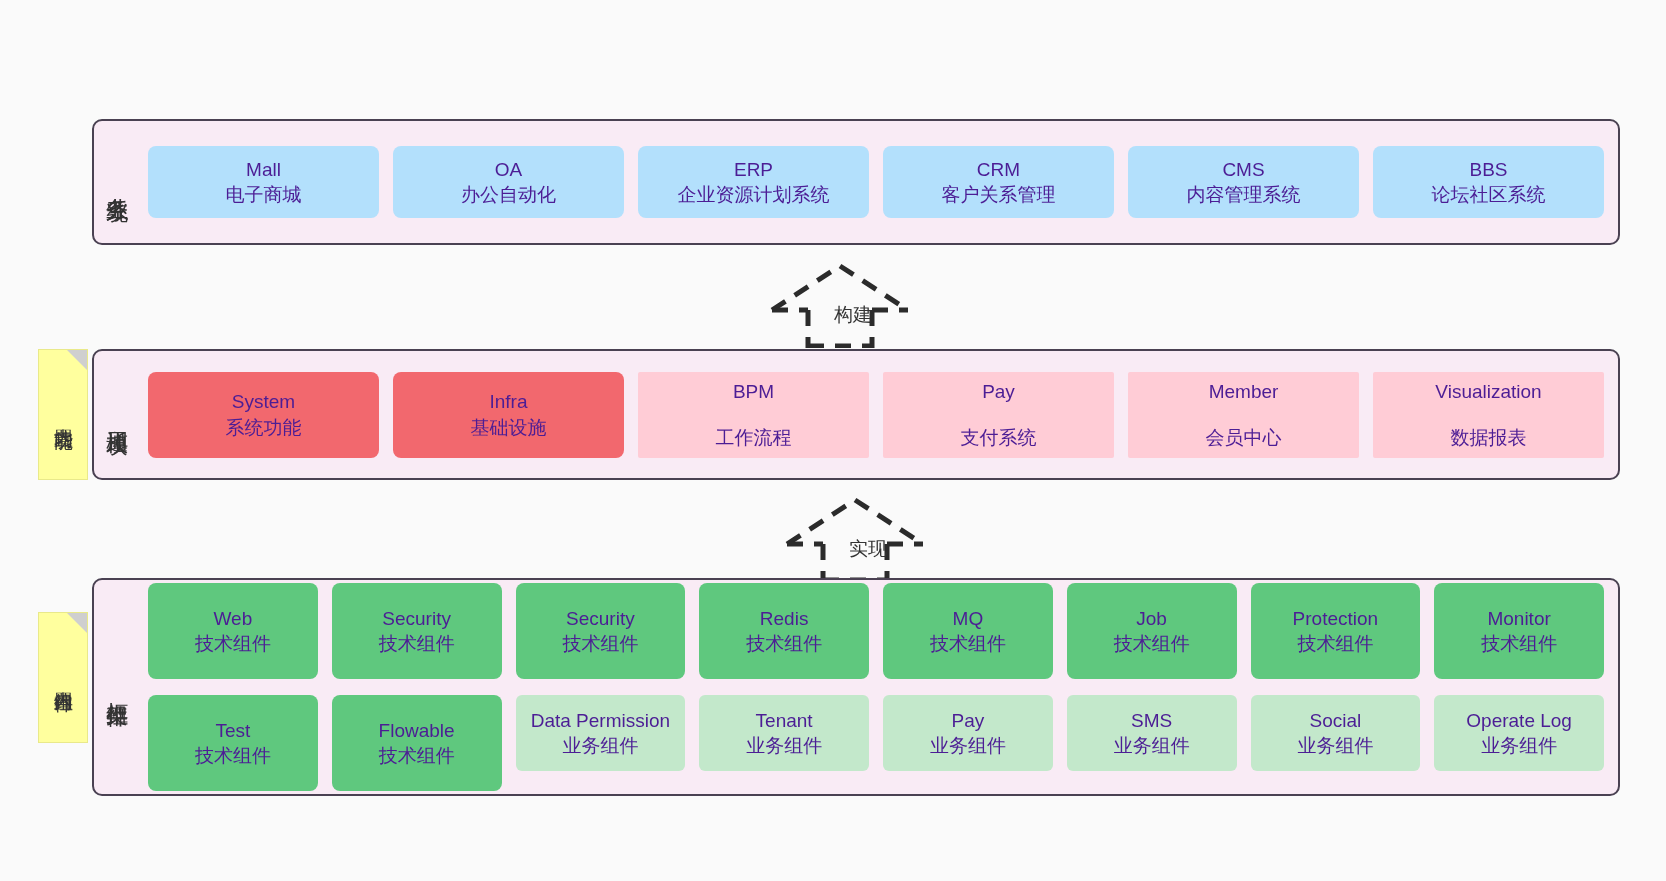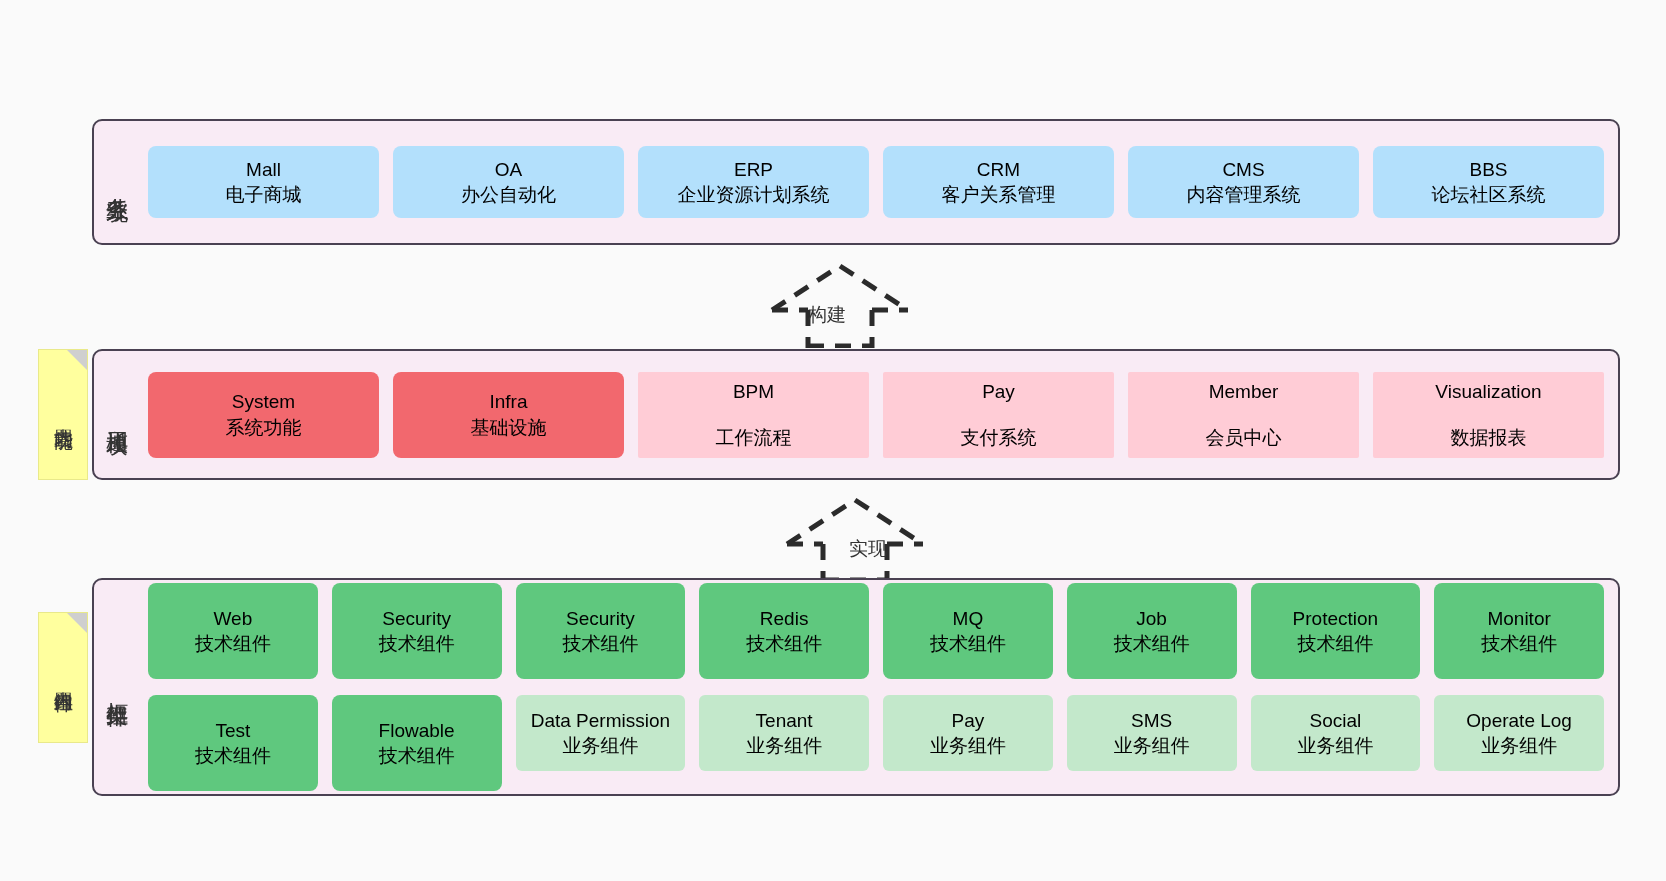--- a/index.html
+++ b/index.html
@@ -67,21 +67,21 @@
   .cell {
     flex: 1 1 0;
     min-width: 0;
     display: flex;
     flex-direction: column;
     align-items: center;
     justify-content: center;
     text-align: center;
     font-size: 19px;
     line-height: 1.32;
-    color: #000000;
+    color: #4c1d95;
     box-sizing: border-box;
     padding: 4px 6px;
   }
   .cell .t1 { white-space: nowrap; }
   .cell .t2 { white-space: nowrap; }
   .cell.wrap .t1 { white-space: normal; }
 
   
   .box-blue   { background: #b3e0fc; border-radius: 8px; height: 72px; }
   .box-red    { background: #f2686e; border-radius: 8px; height: 86px; }
@@ -165,21 +165,21 @@
 
   <div class="arrow" style="left:750px; top:258px; width:180px; height:90px;">
     <svg width="180" height="90" viewBox="0 0 180 90">
       <polyline points="22,52 90,8 158,52" fill="none" stroke="#2b2b2b" stroke-width="5" stroke-dasharray="16,11" stroke-linecap="butt"></polyline>
       <polyline points="22,52 58,52" fill="none" stroke="#2b2b2b" stroke-width="5" stroke-dasharray="16,11"></polyline>
       <polyline points="122,52 158,52" fill="none" stroke="#2b2b2b" stroke-width="5" stroke-dasharray="16,11"></polyline>
       <polyline points="58,52 58,90" fill="none" stroke="#2b2b2b" stroke-width="5" stroke-dasharray="16,11"></polyline>
       <polyline points="122,52 122,90" fill="none" stroke="#2b2b2b" stroke-width="5" stroke-dasharray="16,11"></polyline>
       <polyline points="58,88 122,88" fill="none" stroke="#2b2b2b" stroke-width="5" stroke-dasharray="16,11"></polyline>
     </svg>
-    <div class="arrow-label" style="left:58px; top:44px; width:64px; text-align:left;">构建</div>
+    <div class="arrow-label" style="left:58px; top:44px; width:64px; text-align:right;">构建</div>
   </div>
 
   <div class="note" style="left:38px; top:349px; height:131px;">
     <span class="fold"></span>
     <span>内置功能</span>
   </div>
 
   <div class="layer" id="layer-1" style="left:92px; top:349px; width:1528px; height:131px;">
     <div class="layer-label">通用模块</div>
     <div class="layer-body">

